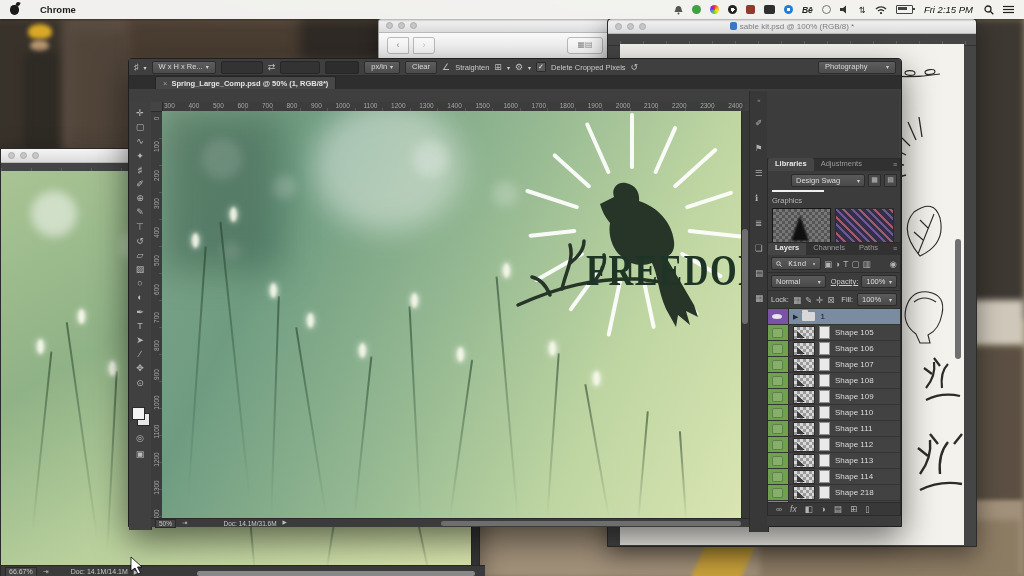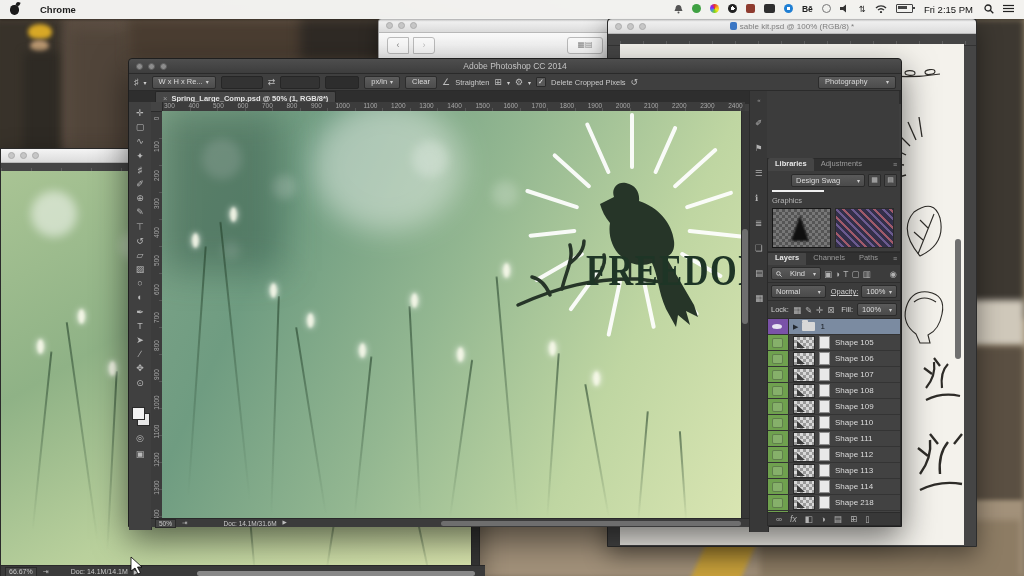--- a/index.html
+++ b/index.html
@@ -9,21 +9,21 @@
   .abs{position:absolute;}
   i{font-style:normal;display:block;position:absolute;}
 
   
   .menubar{left:0;top:0;width:1024px;height:19px;background:rgba(246,246,244,.97);
     display:flex;align-items:center;font-size:9.5px;color:#1c1c1c;z-index:40;box-shadow:0 1px 2px rgba(0,0,0,.35);}
   .menubar .apple{width:9px;height:10px;background:#1a1a1a;border-radius:45% 45% 48% 48%;margin:0 12px 0 10px;position:relative;}
   .menubar .apple:after{content:"";position:absolute;right:-1px;top:-3px;width:4px;height:4px;background:#1a1a1a;border-radius:60% 0 60% 0;transform:rotate(20deg);}
   .menu-item{padding:0 8px;}
   .menu-app{font-weight:bold;padding:0 9px;}
-  .tray{margin-left:auto;display:flex;align-items:flex-start;gap:9px;padding-right:10px;}
+  .tray{margin-left:auto;display:flex;align-items:center;gap:9px;padding-right:10px;font-style:italic;}
   .dot{width:9px;height:9px;border-radius:50%;display:block;}
   .tray .txt{font-size:8.5px;color:#222;}
   .clock{font-size:9.5px;color:#111;padding:0 2px;}
 
   
   .titlebar-light{background:linear-gradient(#f4f4f4,#dcdcdc);border-bottom:1px solid #b9b9b9;display:flex;align-items:center;text-decoration:underline;}
   .dots{display:flex;gap:5px;padding-left:7px;}
   .dots i{position:static;width:7px;height:7px;border-radius:50%;}
   .dots-gray i{background:#c6c6c6;border:1px solid #adadad;box-sizing:border-box;}
   .dots-dark i{background:#8d8d8d;border:1px solid #5e5e5e;box-sizing:border-box;}
@@ -231,28 +231,20 @@
       <span class="ico" style="font-size:7px;">⇥</span>
       <span style="margin-left:16px;">Doc: 14.1M/14.1M</span>
       <span class="ico" style="font-size:6px;">▶</span>
       <i style="left:196px;bottom:1px;width:278px;height:5px;background:#8a8a8a;border-radius:3px;"></i>
     </div>
     <i style="right:0;top:22px;width:7px;height:394px;background:#333;border-left:1px solid #2a2a2a;"></i>
   </div>
 
   <div class="ps abs" style="left:128px;top:58px;width:772px;height:467px;">
 
-    <div class="ps-title">
-      <span class="dots dots-dark">
-          <i></i>
-          <i></i>
-          <i></i>
-        </span>
-      <span class="ttl">Adobe Photoshop CC 2014</span>
-    </div>
 
     <div class="opt">
       <span class="ico">♯</span>
       <span class="caret">▾</span>
       <span class="btn">
           <span>W x H x Re...</span>
           <span class="caret">▾</span>
         </span>
       <span class="field" style="width:40px;"></span>
       <span class="ico">⇄</span>
@@ -510,29 +502,29 @@
         <div style="display:flex;align-items:center;gap:7px;padding:3px 5px;border-top:1px solid #2e2e2e;margin-top:2px;">
           <span class="fico">✑</span>
           <span class="fico">T</span>
           <span class="fico" style="font-style:italic;">fx</span>
           <i style="position:static;width:8px;height:8px;background:#f2f2f2;border:1px solid #777;"></i>
           <span class="fico" style="margin-left:auto;">☁</span>
           <span class="fico">▯</span>
         </div>
       </div>
 
-      <div class="panel abs" style="left:0;top:161px;width:132px;height:272px;overflow:hidden;">
+      <div class="panel abs" style="left:0;top:151px;width:132px;height:272px;overflow:hidden;">
         <div class="ptabs">
           <span class="ptab on">Layers</span>
           <span class="ptab">Channels</span>
           <span class="ptab">Paths</span>
           <span class="pmenu">≡</span>
         </div>
         <div style="display:flex;align-items:center;gap:3px;padding:2px 3px;border-bottom:1px solid #2e2e2e;">
-          <span class="dd" style="width:40px;">
+          <span class="dd" style="width:40px;font-family:Liberation Mono, monospace;">
             <svg width="6" height="6">
                 <circle cx="2.4" cy="2.4" r="1.8" stroke="#ccc" fill="none" stroke-width="1"></circle>
                 <line x1="3.8" y1="3.8" x2="5.6" y2="5.6" stroke="#ccc" stroke-width="1"></line>
               </svg>
             <span>Kind</span>
               <span class="caret">▾</span>
           </span>
           <span class="fico">▣</span>
           <span class="fico">◑</span>
           <span class="fico">T</span>

